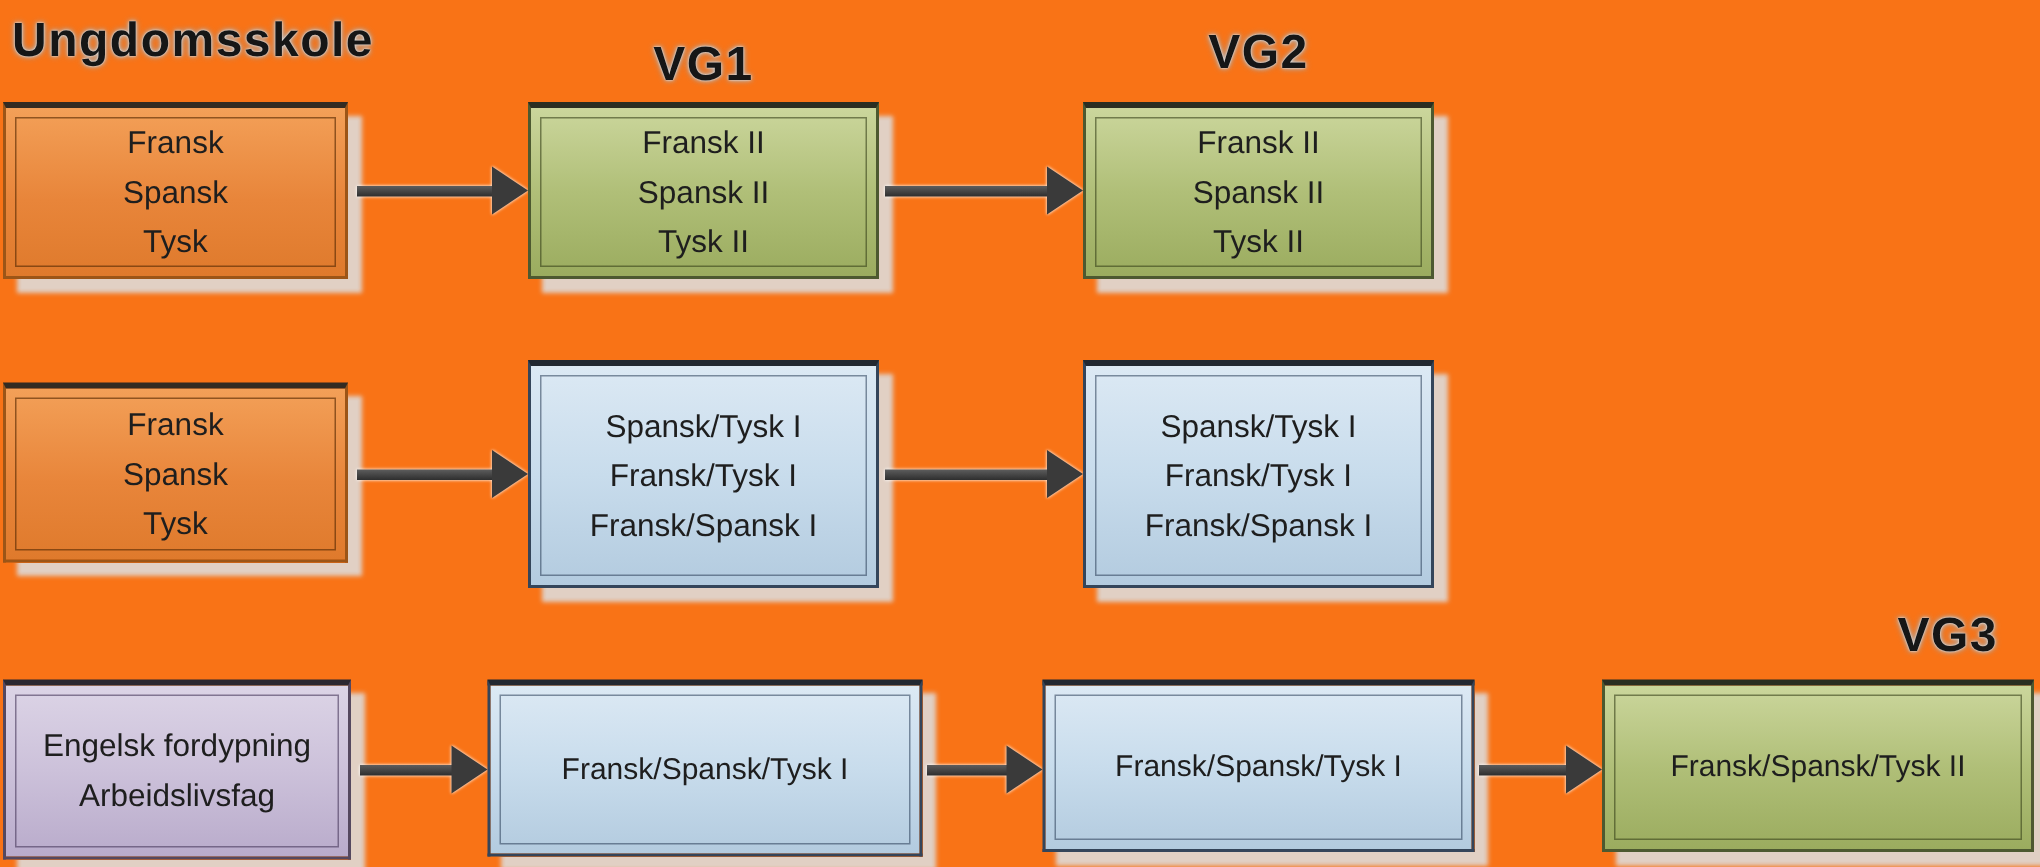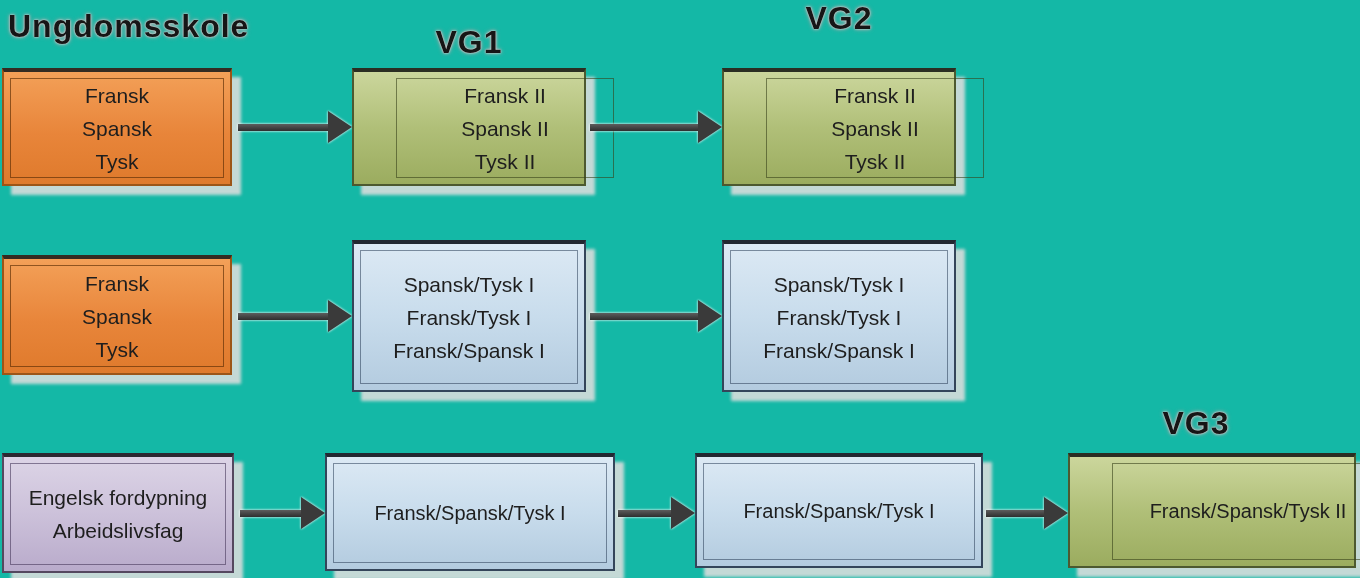--- a/index.html
+++ b/index.html
@@ -1,17 +1,17 @@
 <!DOCTYPE html>
 <html><head>
 <meta charset="utf-8">
 <style>
   html,body{margin:0;padding:0;background:#000;}
   .canvas{
-    position:relative;width:1360px;height:578px;background:#14b8a6;
+    position:relative;width:1360px;height:578px;background:#f97316;
     overflow:hidden;font-family:"Liberation Sans", sans-serif;
   }
   
   .col-header{
     position:absolute;font-size:32px;font-weight:bold;letter-spacing:1px;
     color:#161616;white-space:nowrap;
     text-shadow:0 0 1px #ffffff,0 0 3px #cfcfcf,0 0 5px #9a9a9a;
   }
   .centered{text-align:center;width:160px;}
   
@@ -27,21 +27,21 @@
     display:flex;flex-direction:column;align-items:center;justify-content:center;
     text-align:center;
   }
   .box .line{
     font-size:21px;line-height:33px;color:#1e1e1e;white-space:nowrap;
   }
   .box.single .line{font-size:20px;}
   .box.orange{background:linear-gradient(180deg,#f3a058 0%,#e8853a 55%,#df7a2c 100%);border-color:#9c5517;border-top-color:#332b22;}
   .box.orange .inner{border-color:rgba(90,45,5,0.65);}
   .box.green{background:linear-gradient(180deg,#cbd69c 0%,#b0bf78 50%,#9bac5f 100%);border-color:#4d5930;border-top-color:#2a2e22;}
-  .box.green .inner{border-color:rgba(55,65,25,0.6);margin-left:36px;}
+  .box.green .inner{border-color:rgba(55,65,25,0.6);}
   .box.blue{background:linear-gradient(180deg,#dce9f4 0%,#c8dcec 50%,#b3cbdf 100%);border-color:#34455a;border-top-color:#222831;}
   .box.blue .inner{border-color:rgba(40,60,85,0.55);}
   .box.purple{background:linear-gradient(180deg,#dcd4e6 0%,#ccc1da 50%,#b9abcb 100%);border-color:#55485f;border-top-color:#2c2831;}
   .box.purple .inner{border-color:rgba(70,55,90,0.6);}
   
   .arrow{
     position:absolute;height:34px;display:flex;align-items:center;
     filter:drop-shadow(0 0 1px rgba(255,255,255,0.75)) drop-shadow(0 0 1px rgba(255,255,255,0.45));
   }
   .arrow .shaft{flex:1;height:7px;background:linear-gradient(180deg,#5d5d5d,#2e2e2e);}
@@ -51,22 +51,22 @@
     border-left:24px solid #3a3a3a;
   }
 </style>
 </head>
 <body>
 
 <div class="canvas">
 
   <div class="col-header" style="left:8px;top:8px;">Ungdomsskole</div>
   <div class="col-header centered" style="left:389px;top:24px;">VG1</div>
-  <div class="col-header centered" style="left:759px;top:0;">VG2</div>
-  <div class="col-header centered" style="left:1116px;top:405px;">VG3</div>
+  <div class="col-header centered" style="left:759px;top:16px;">VG2</div>
+  <div class="col-header centered" style="left:1172px;top:405px;text-align:right;">VG3</div>
 
   <div class="box orange" style="left:2px;top:68px;width:230px;height:118px;">
     <div class="inner">
       <div class="line">Fransk</div>
       <div class="line">Spansk</div>
       <div class="line">Tysk</div>
     </div>
   </div>
   <div class="arrow" style="left:238px;top:110px;width:114px;">
       <div class="shaft"></div>

